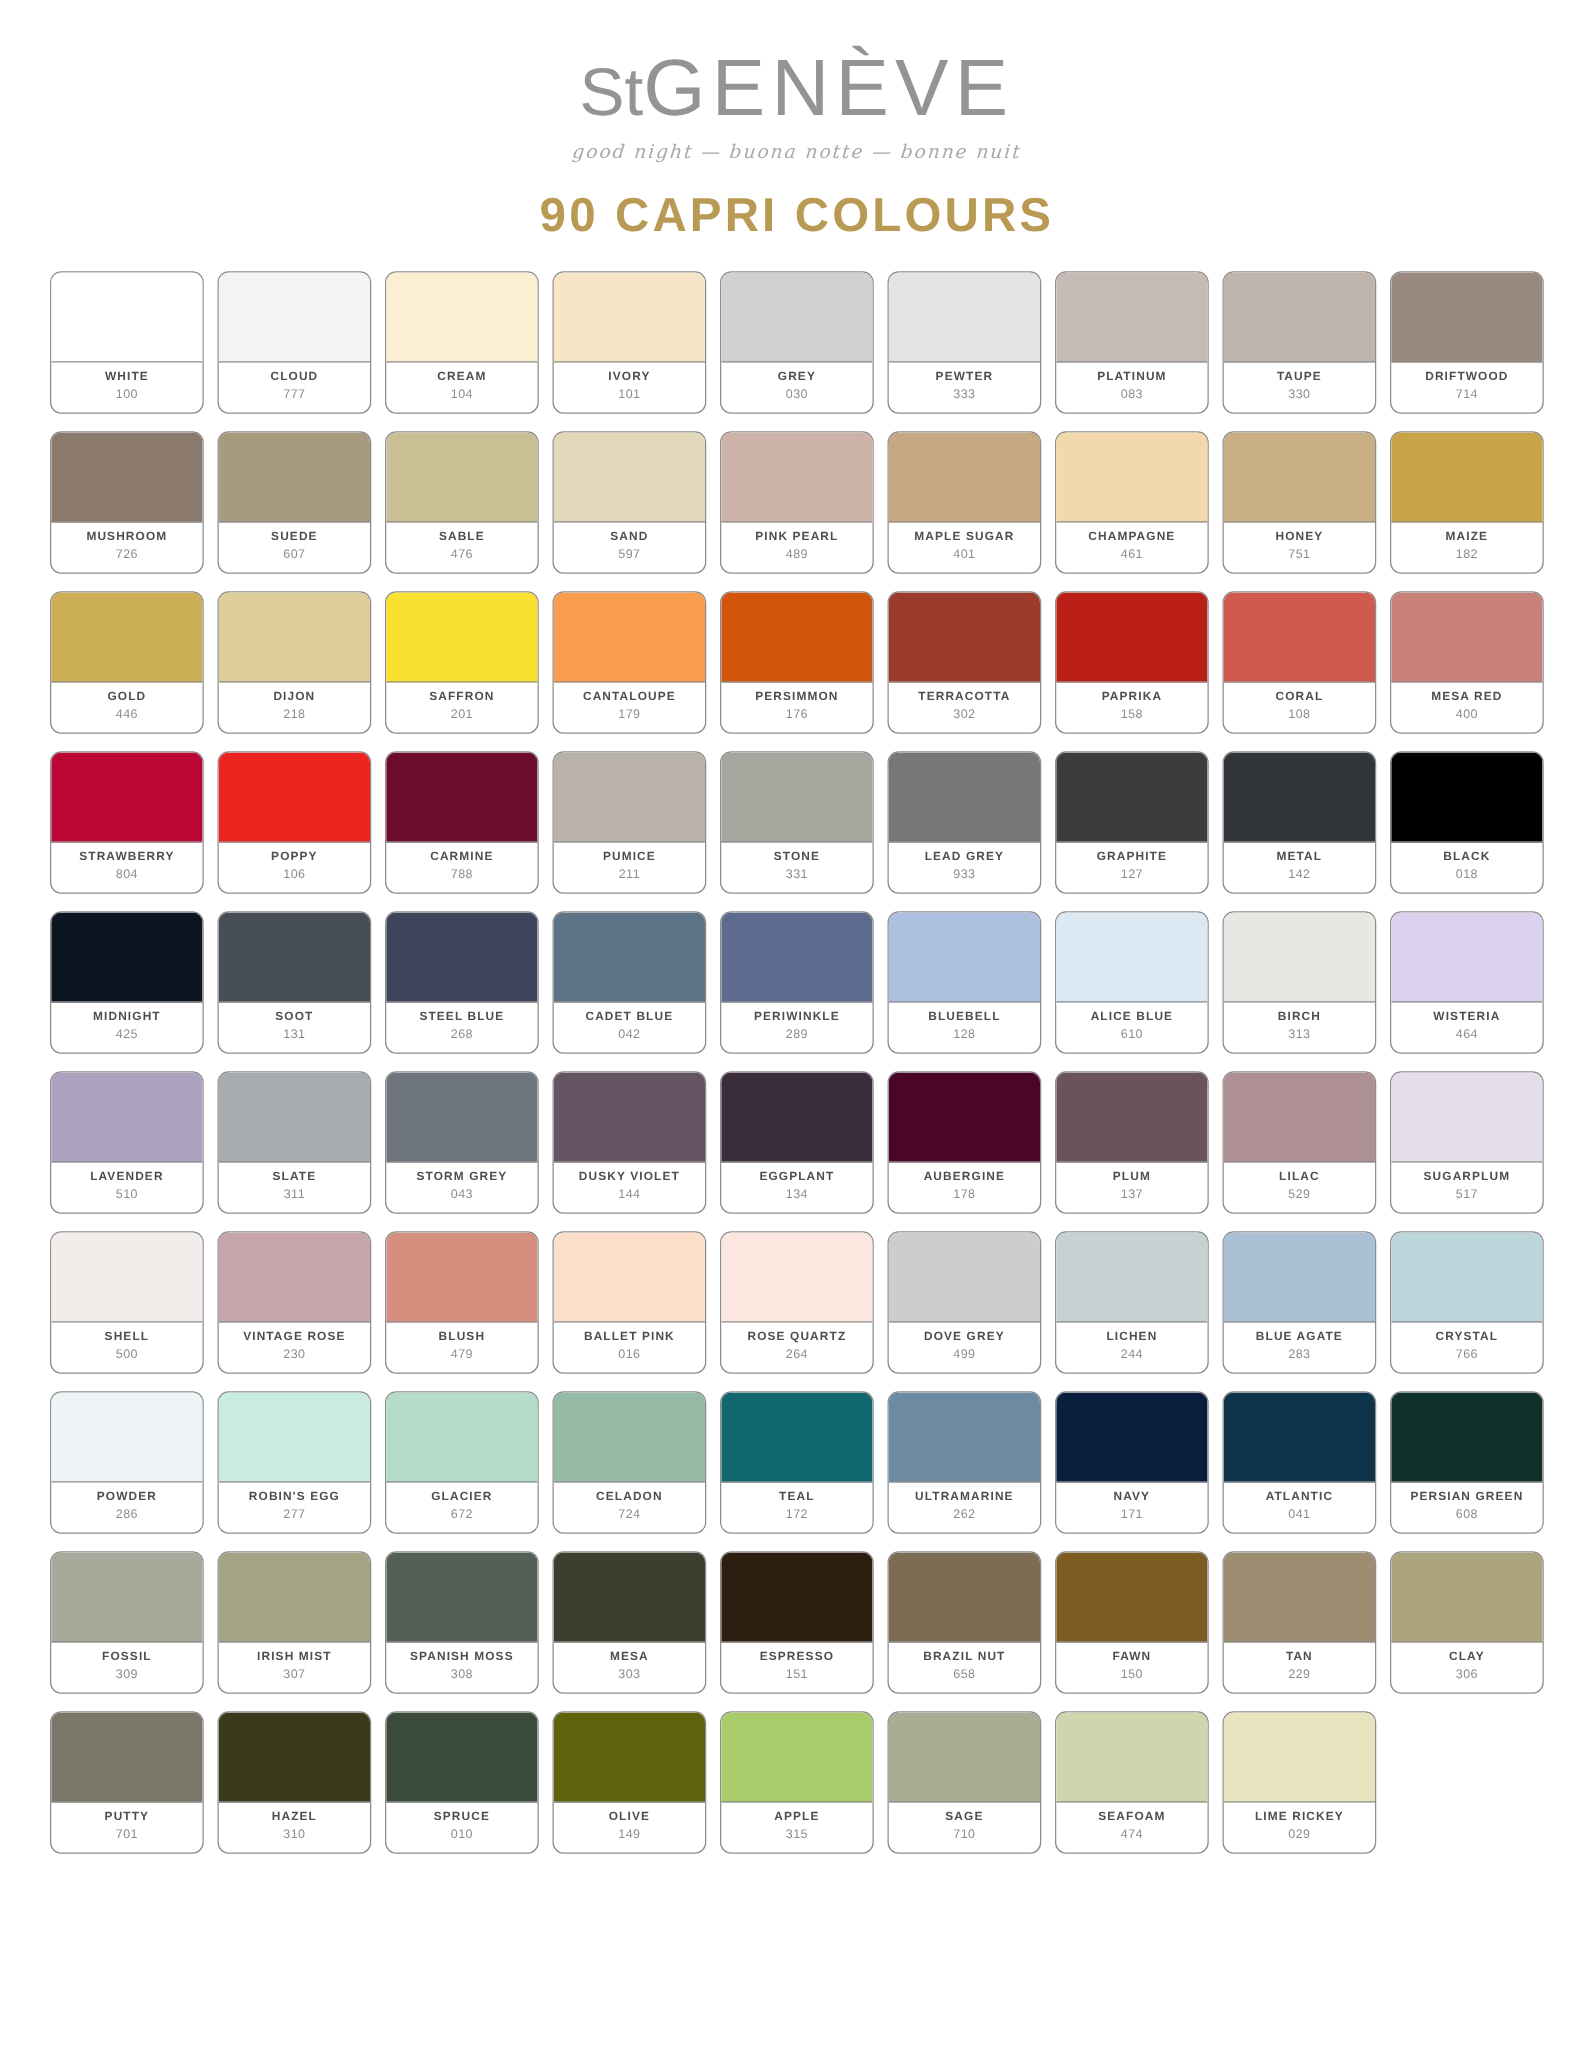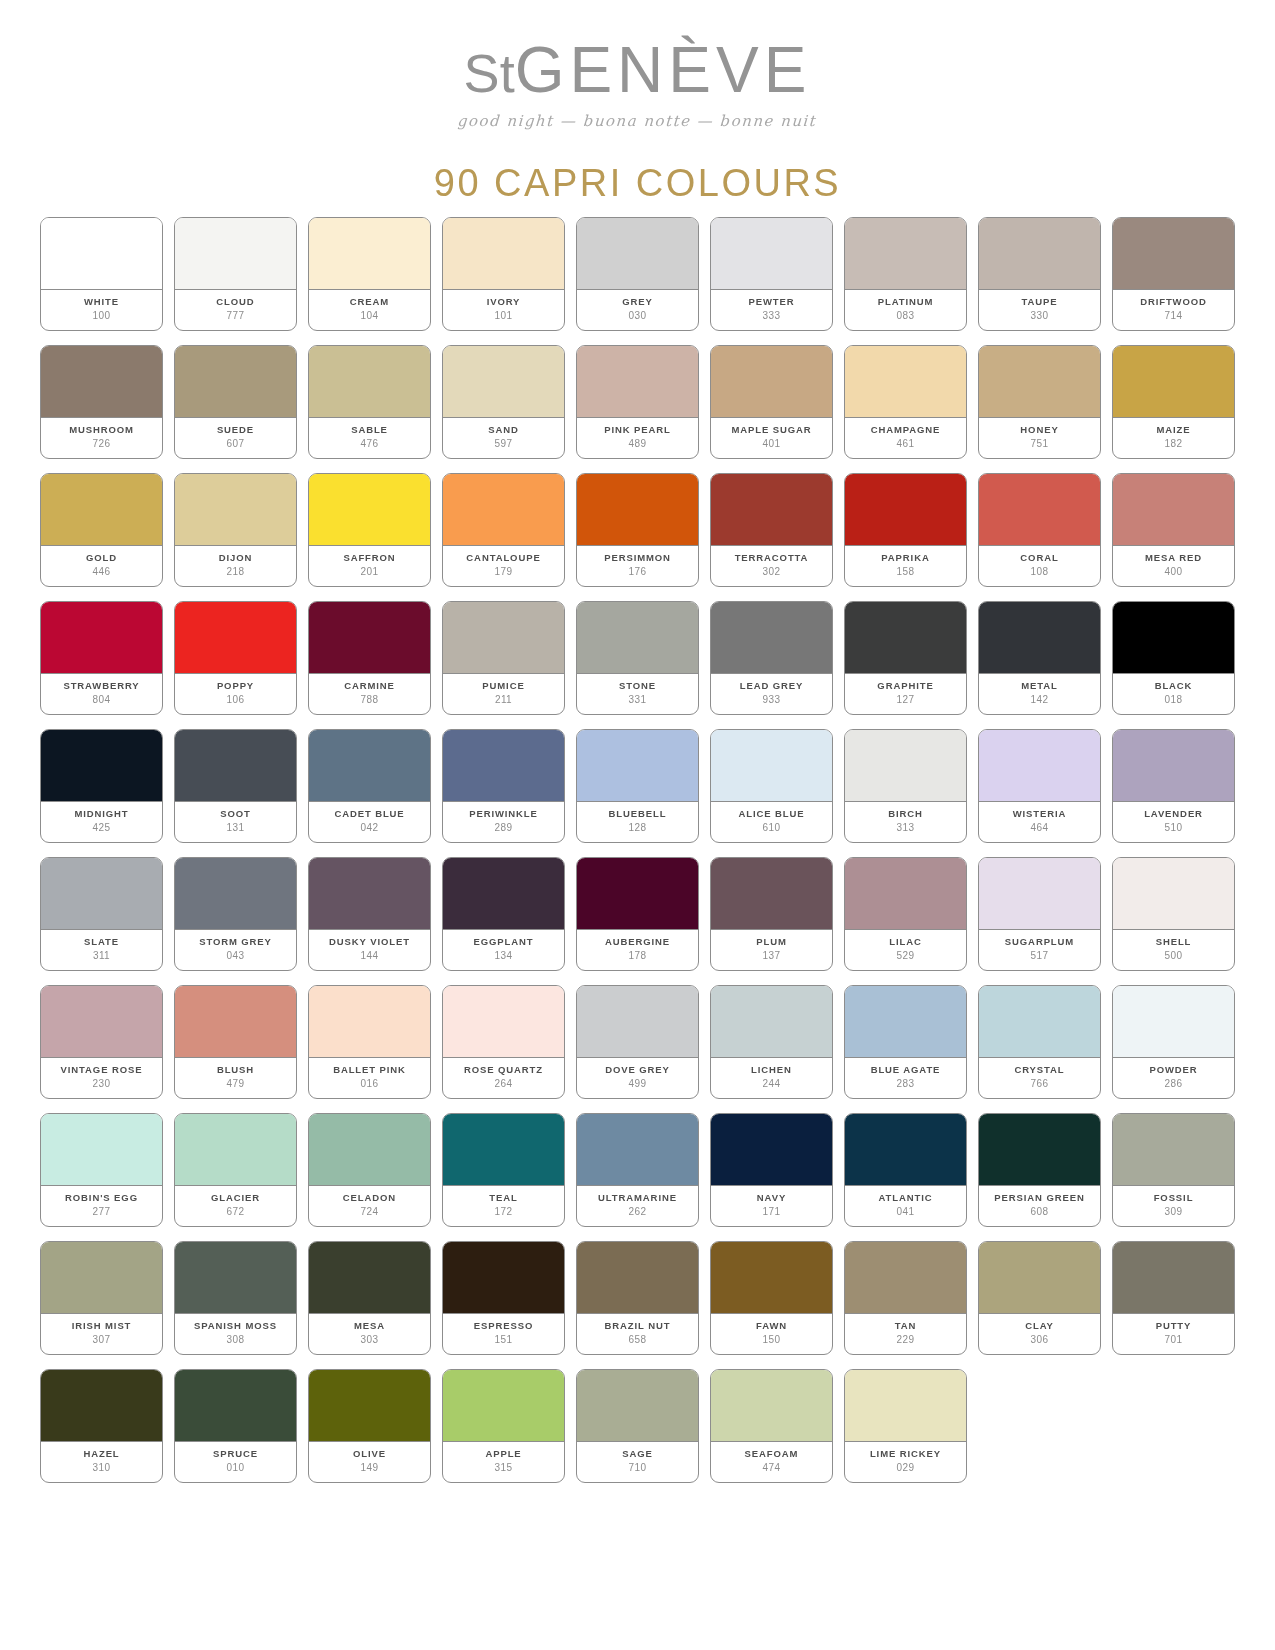--- a/index.html
+++ b/index.html
@@ -48,32 +48,32 @@
     font-family: "DejaVu Serif", serif;
     font-style: italic;
     font-size: 15px;
     letter-spacing: 1.5px;
     color: #a8a8a8;
     white-space: nowrap;
     display: inline-block;
     transform: skewX(-6deg);
   }
   .subtitle {
-    margin-top: 24px;
+    margin-top: 14px;
     font-family: "Liberation Sans", sans-serif;
     font-size: 38px;
-    font-weight: 400;
+    font-weight: 700;
     letter-spacing: 2.5px;
     color: #b99a55;
     white-space: nowrap;
   }
 
   
   .grid {
-    margin: 12px auto 0 auto;
+    margin: 22px auto 0 auto;
     width: 1195px;
     display: grid;
     grid-template-columns: repeat(9, 1fr);
     column-gap: 11px;
     row-gap: 14px;
   }
   .swatch {
     width: 100%;
     height: 114px;
     border: 1px solid #8d8d8d;
@@ -388,20 +388,27 @@
       </div>
     </div>
     <div class="swatch">
       <div class="chip" style="background: rgb(71, 77, 85);"></div>
       <div class="meta">
         <div class="cname">SOOT</div>
         <div class="cnum">131</div>
       </div>
     </div>
     <div class="swatch">
+      <div class="chip" style="background: rgb(60, 69, 89);"></div>
+      <div class="meta">
+        <div class="cname">STEEL BLUE</div>
+        <div class="cnum">268</div>
+      </div>
+    </div>
+    <div class="swatch">
       <div class="chip" style="background: rgb(94, 115, 134);"></div>
       <div class="meta">
         <div class="cname">CADET BLUE</div>
         <div class="cnum">042</div>
       </div>
     </div>
     <div class="swatch">
       <div class="chip" style="background: rgb(92, 107, 142);"></div>
       <div class="meta">
         <div class="cname">PERIWINKLE</div>

